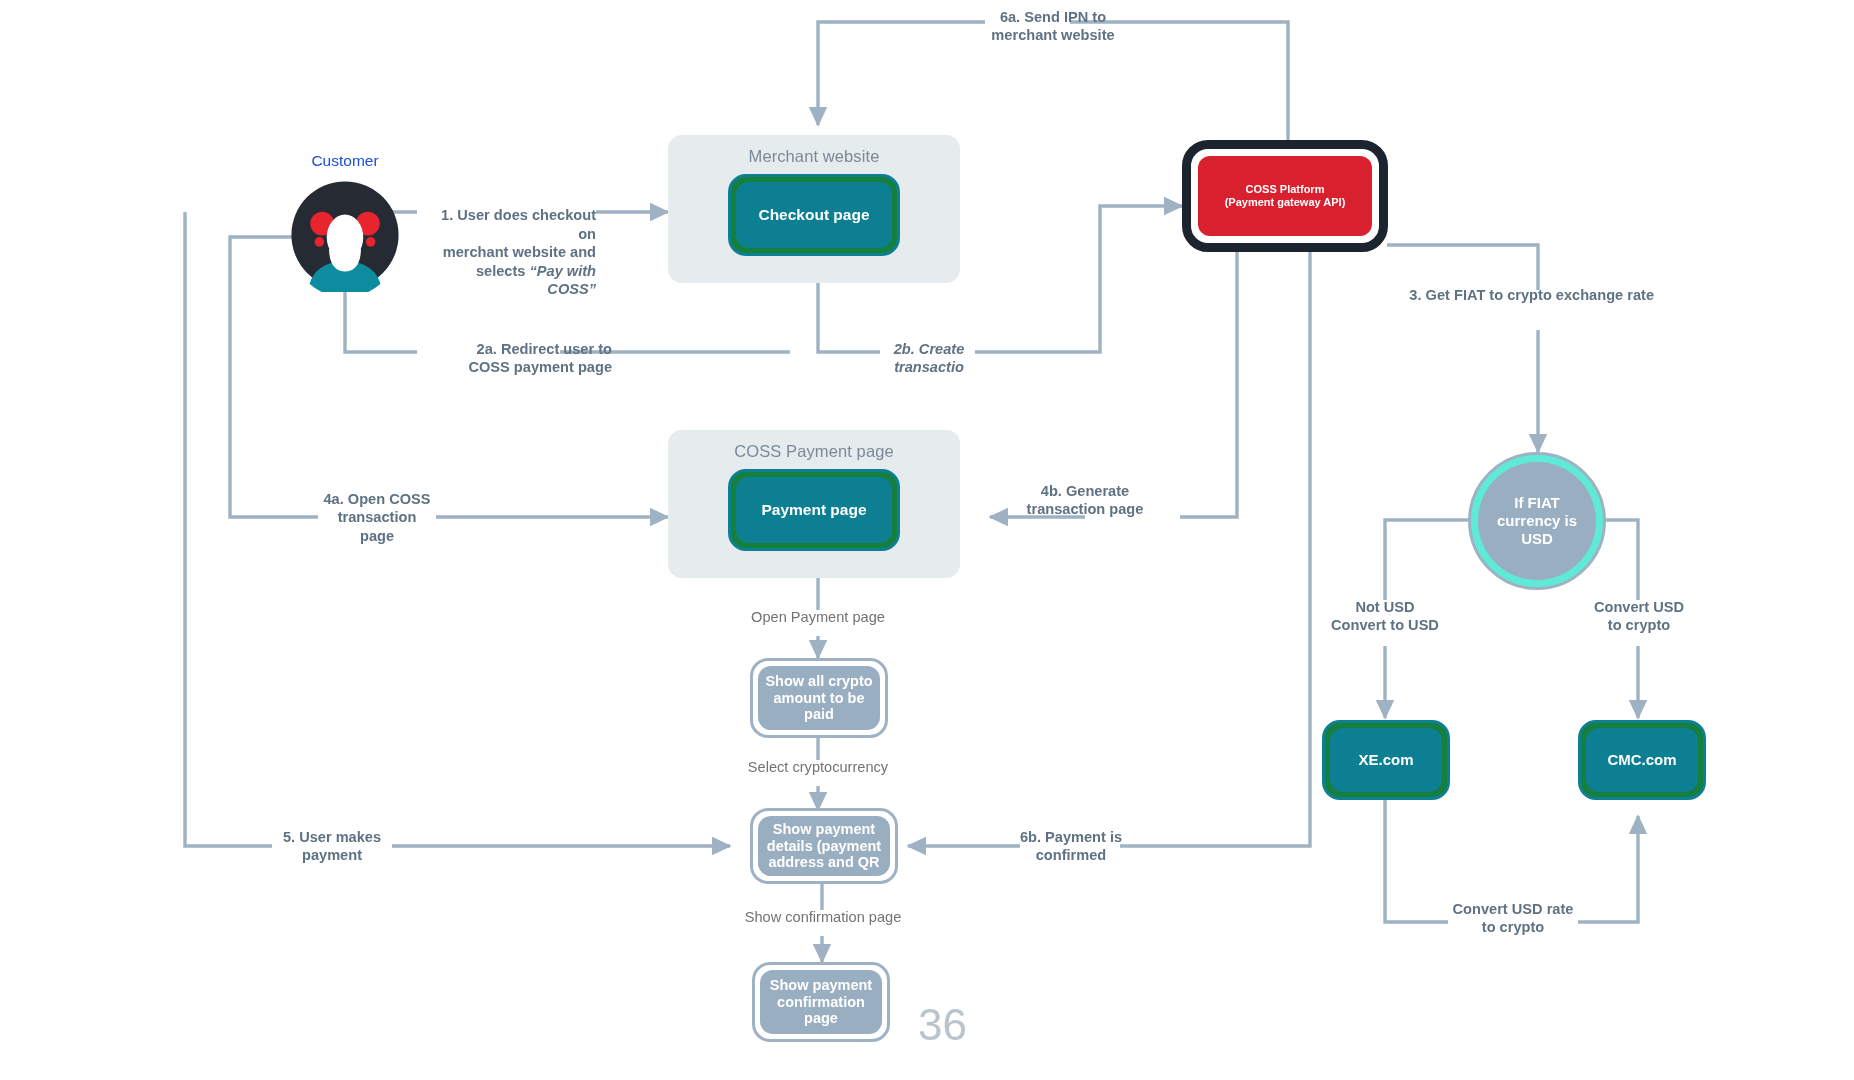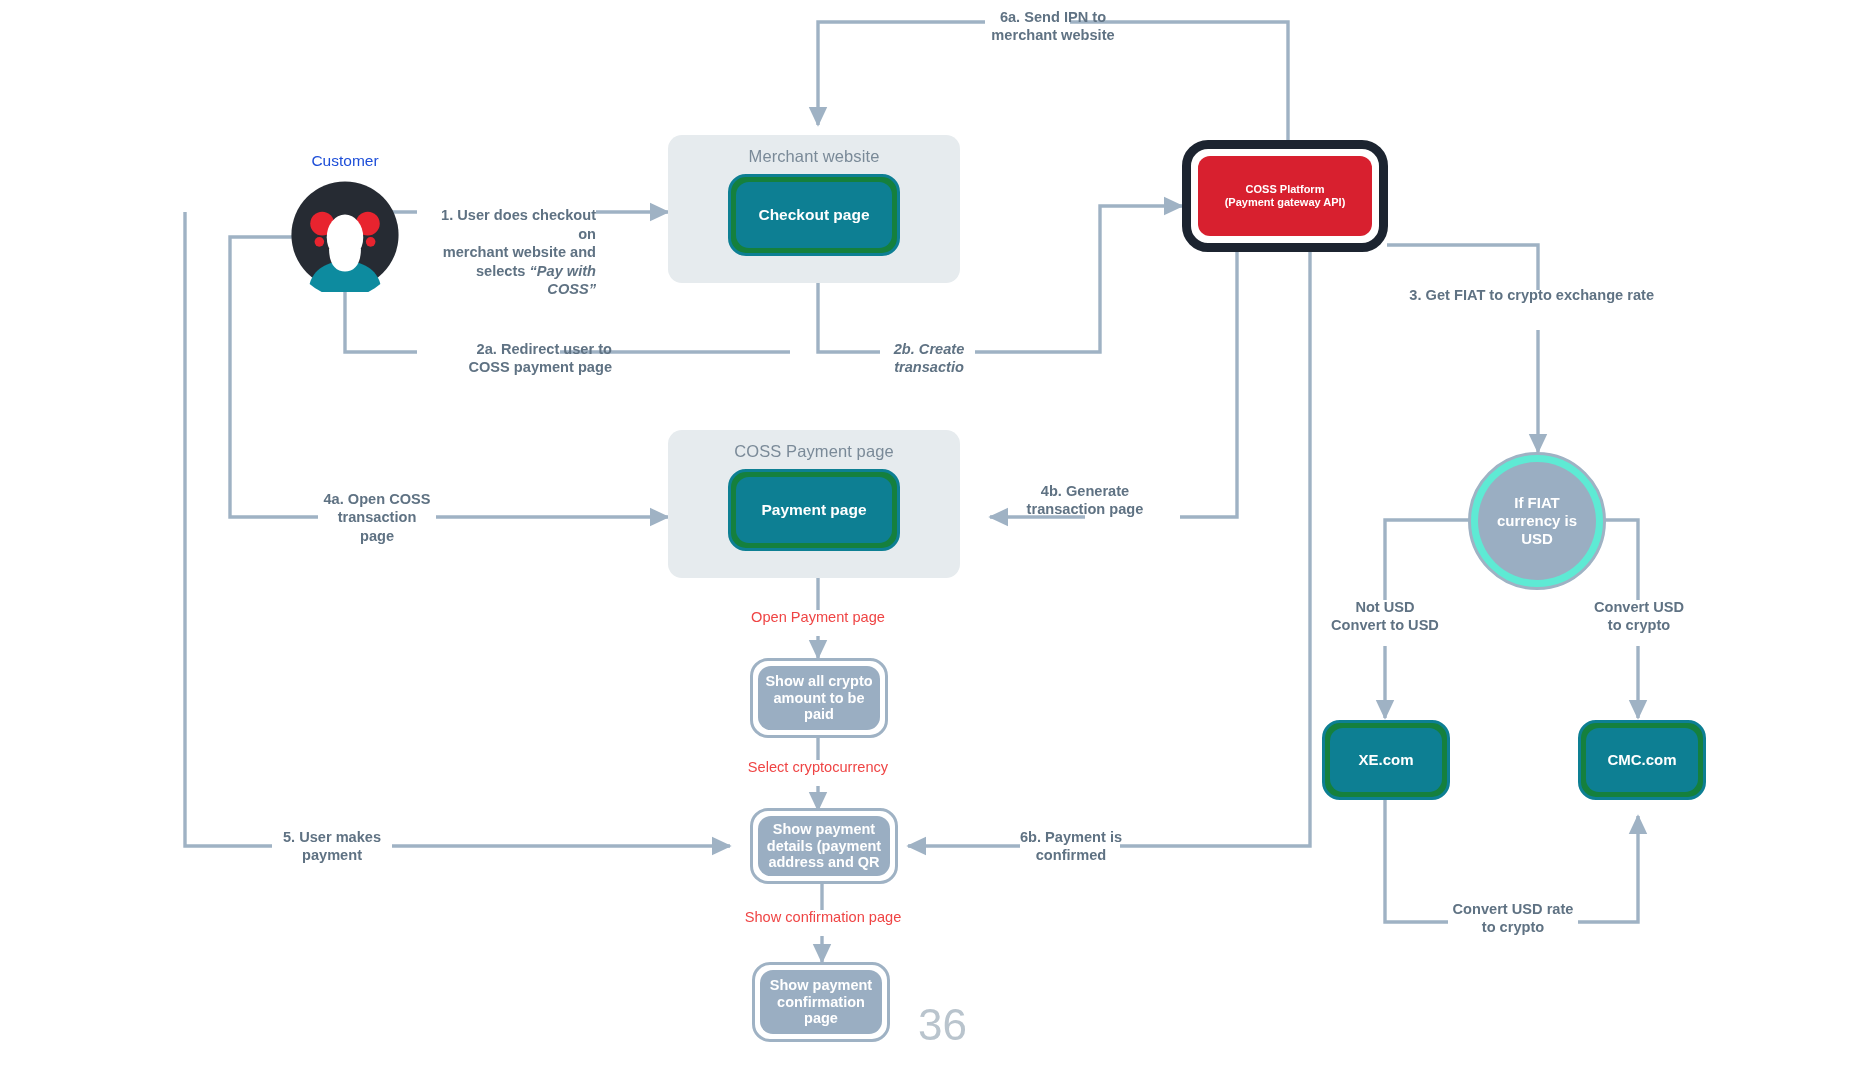--- a/index.html
+++ b/index.html
@@ -108,21 +108,21 @@
 
   
   .edge-label {
     position: absolute;
     color: #5f7283;
     font-size: 14.6px;
     line-height: 1.26;
     font-weight: 600;
     white-space: pre-line;
   }
-  .edge-label.light { font-weight: 400; color: #ef4444; }
+  .edge-label.light { font-weight: 400; color: #737373; }
   .edge-label.ta-left   { text-align: right; }
   .edge-label.ta-center { text-align: center; }
   .edge-label i { font-style: italic; }
 
   
   .page-no {
     position: absolute;
     color: #b9c4cd;
     font-size: 44px;
     font-weight: 300;

